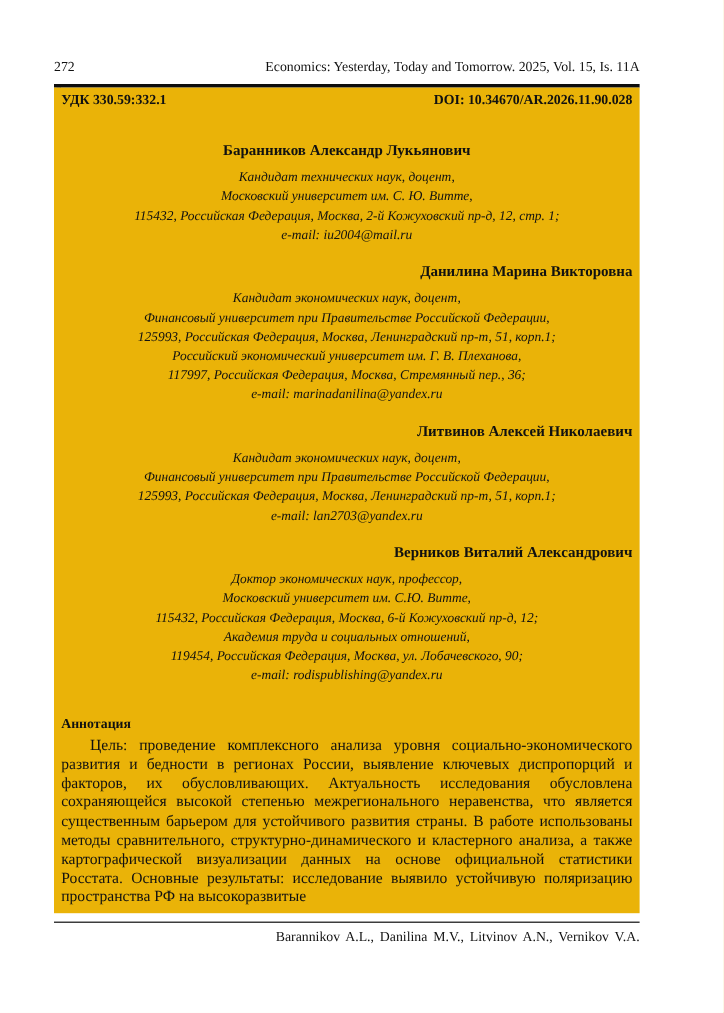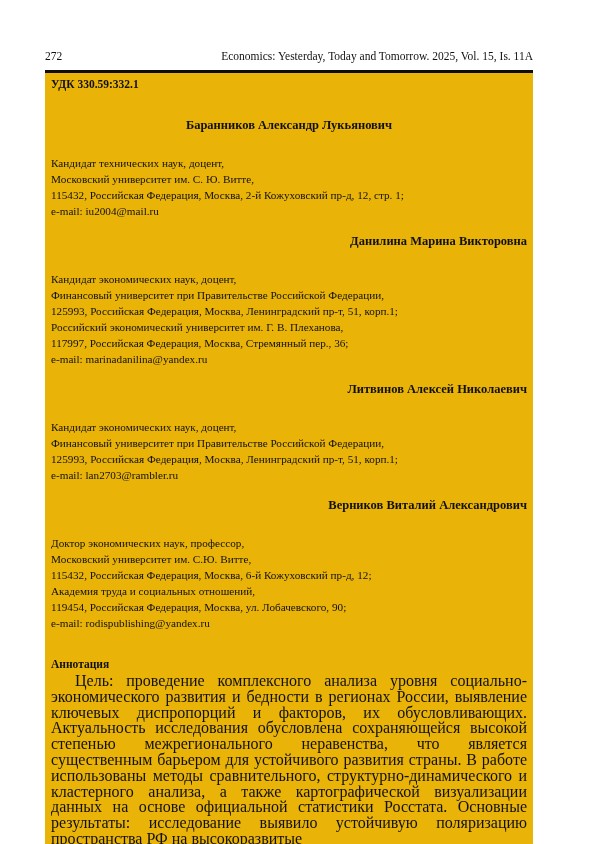--- a/index.html
+++ b/index.html
@@ -56,34 +56,35 @@
   }
   .author-name{
     text-align:right;
     font-weight:bold;
     font-size:12.5px;
     line-height:16px;
     margin-top:14px;
   }
   .author-name.first{margin-top:26px;text-align:center;}
   .author-details{
-    text-align:left;
+    text-align:center;
     font-size:11.2px;
     line-height:16px;
-    margin-top:22px;
+    margin-top:7px;
+    font-style:italic;
   }
   .abs-head{
     font-weight:bold;
     font-size:11.5px;
     line-height:14px;
     margin-top:26px;
   }
   .abs-text{
     margin:2px 0 0 0;
-    font-size:16px;
+    font-size:13px;
     line-height:15.8px;
     text-align:justify;
     text-indent:24px;
   }
   .rule-thin{
     border-top:1.5px solid #0d0d0d;
     margin-top:7px;
   }
   .footer{
     text-align:right;
@@ -105,20 +106,21 @@
       <span>272</span>
       <span>Economics: Yesterday, Today and Tomorrow. 2025, Vol. 15, Is. 11A</span>
     </div>
 
     <div class="rule-thick"></div>
 
     <div class="graybox">
 
       <div class="metarow">
         <span>УДК 330.59:332.1</span>
+        <span>DOI: 10.34670/AR.2026.11.90.028</span>
       </div>
 
 
       <div>
         <div class="author-name first">Баранников Александр Лукьянович</div>
         <div class="author-details">
           <div>Кандидат технических наук, доцент,</div>
           <div>Московский университет им. С. Ю. Витте,</div>
           <div>115432, Российская Федерация, Москва, 2-й Кожуховский пр-д, 12, стр. 1;</div>
           <div>e-mail: iu2004@mail.ru</div>
@@ -136,21 +138,21 @@
           <div>e-mail: marinadanilina@yandex.ru</div>
         </div>
       </div>
 
       <div>
         <div class="author-name">Литвинов Алексей Николаевич</div>
         <div class="author-details">
           <div>Кандидат экономических наук, доцент,</div>
           <div>Финансовый университет при Правительстве Российской Федерации,</div>
           <div>125993, Российская Федерация, Москва, Ленинградский пр-т, 51, корп.1;</div>
-          <div>e-mail: lan2703@rambler.ru</div>
+          <div>e-mail: lan2703@yandex.ru</div>
         </div>
       </div>
 
       <div>
         <div class="author-name">Верников Виталий Александрович</div>
         <div class="author-details">
           <div>Доктор экономических наук, профессор,</div>
           <div>Московский университет им. С.Ю. Витте,</div>
           <div>115432, Российская Федерация, Москва, 6-й Кожуховский пр-д, 12;</div>
           <div>Академия труда и социальных отношений,</div>

